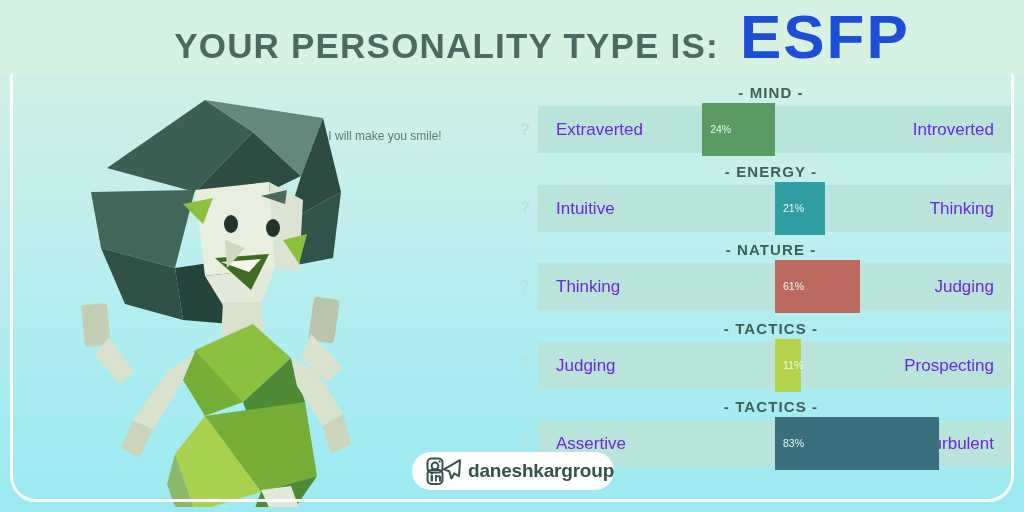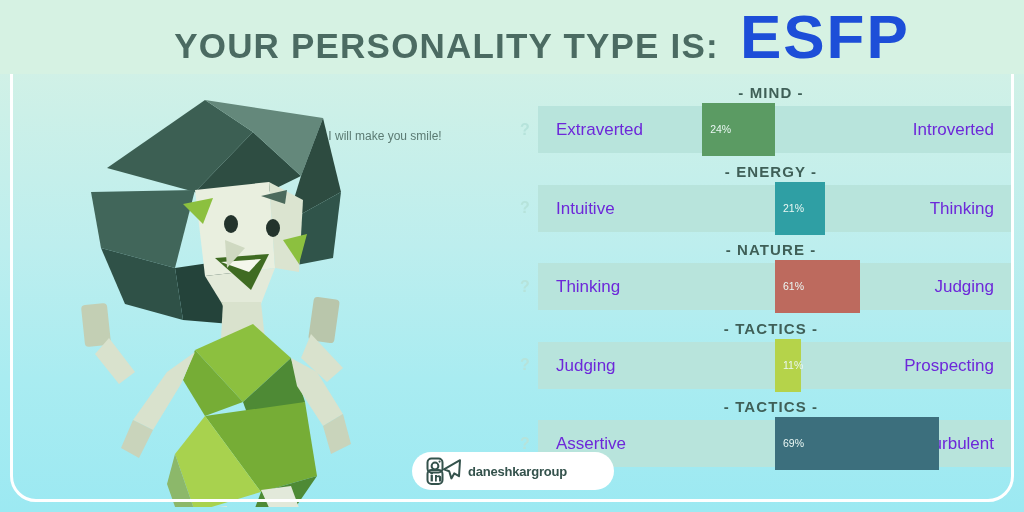--- a/index.html
+++ b/index.html
@@ -178,21 +178,21 @@
     align-items: center;
     z-index: 9;
   }
   #logo-icons {
     flex: 0 0 auto;
     margin-left: 14px;
     margin-right: 6px;
     display: block;
   }
   #logo-text {
-    font-size: 13px;
+    font-size: 19px;
     font-weight: bold;
     color: #34524c;
     letter-spacing: -0.2px;
   }
 </style>
 </head>
 <body>
 
 <div id="card">
 
@@ -321,21 +321,21 @@
     </div>
 
     <div class="trait-group">
       <div class="trait-title">- TACTICS -</div>
       <div class="trait-row">
         <div class="help-icon">?</div>
         <div class="bar-track">
           <div class="bar-label left">Assertive</div>
           <div class="bar-label right">Turbulent</div>
           <div class="bar-fill" style="background: rgb(60, 111, 125); width: 34.5%; left: 50%;">
-            <span class="bar-pct">69%</span>
+            <span class="bar-pct">83%</span>
           </div>
         </div>
       </div>
     </div>
 
   </div>
 
   <div id="header">
     <div id="header-inner">
       <span id="headline">YOUR PERSONALITY TYPE IS:</span>

